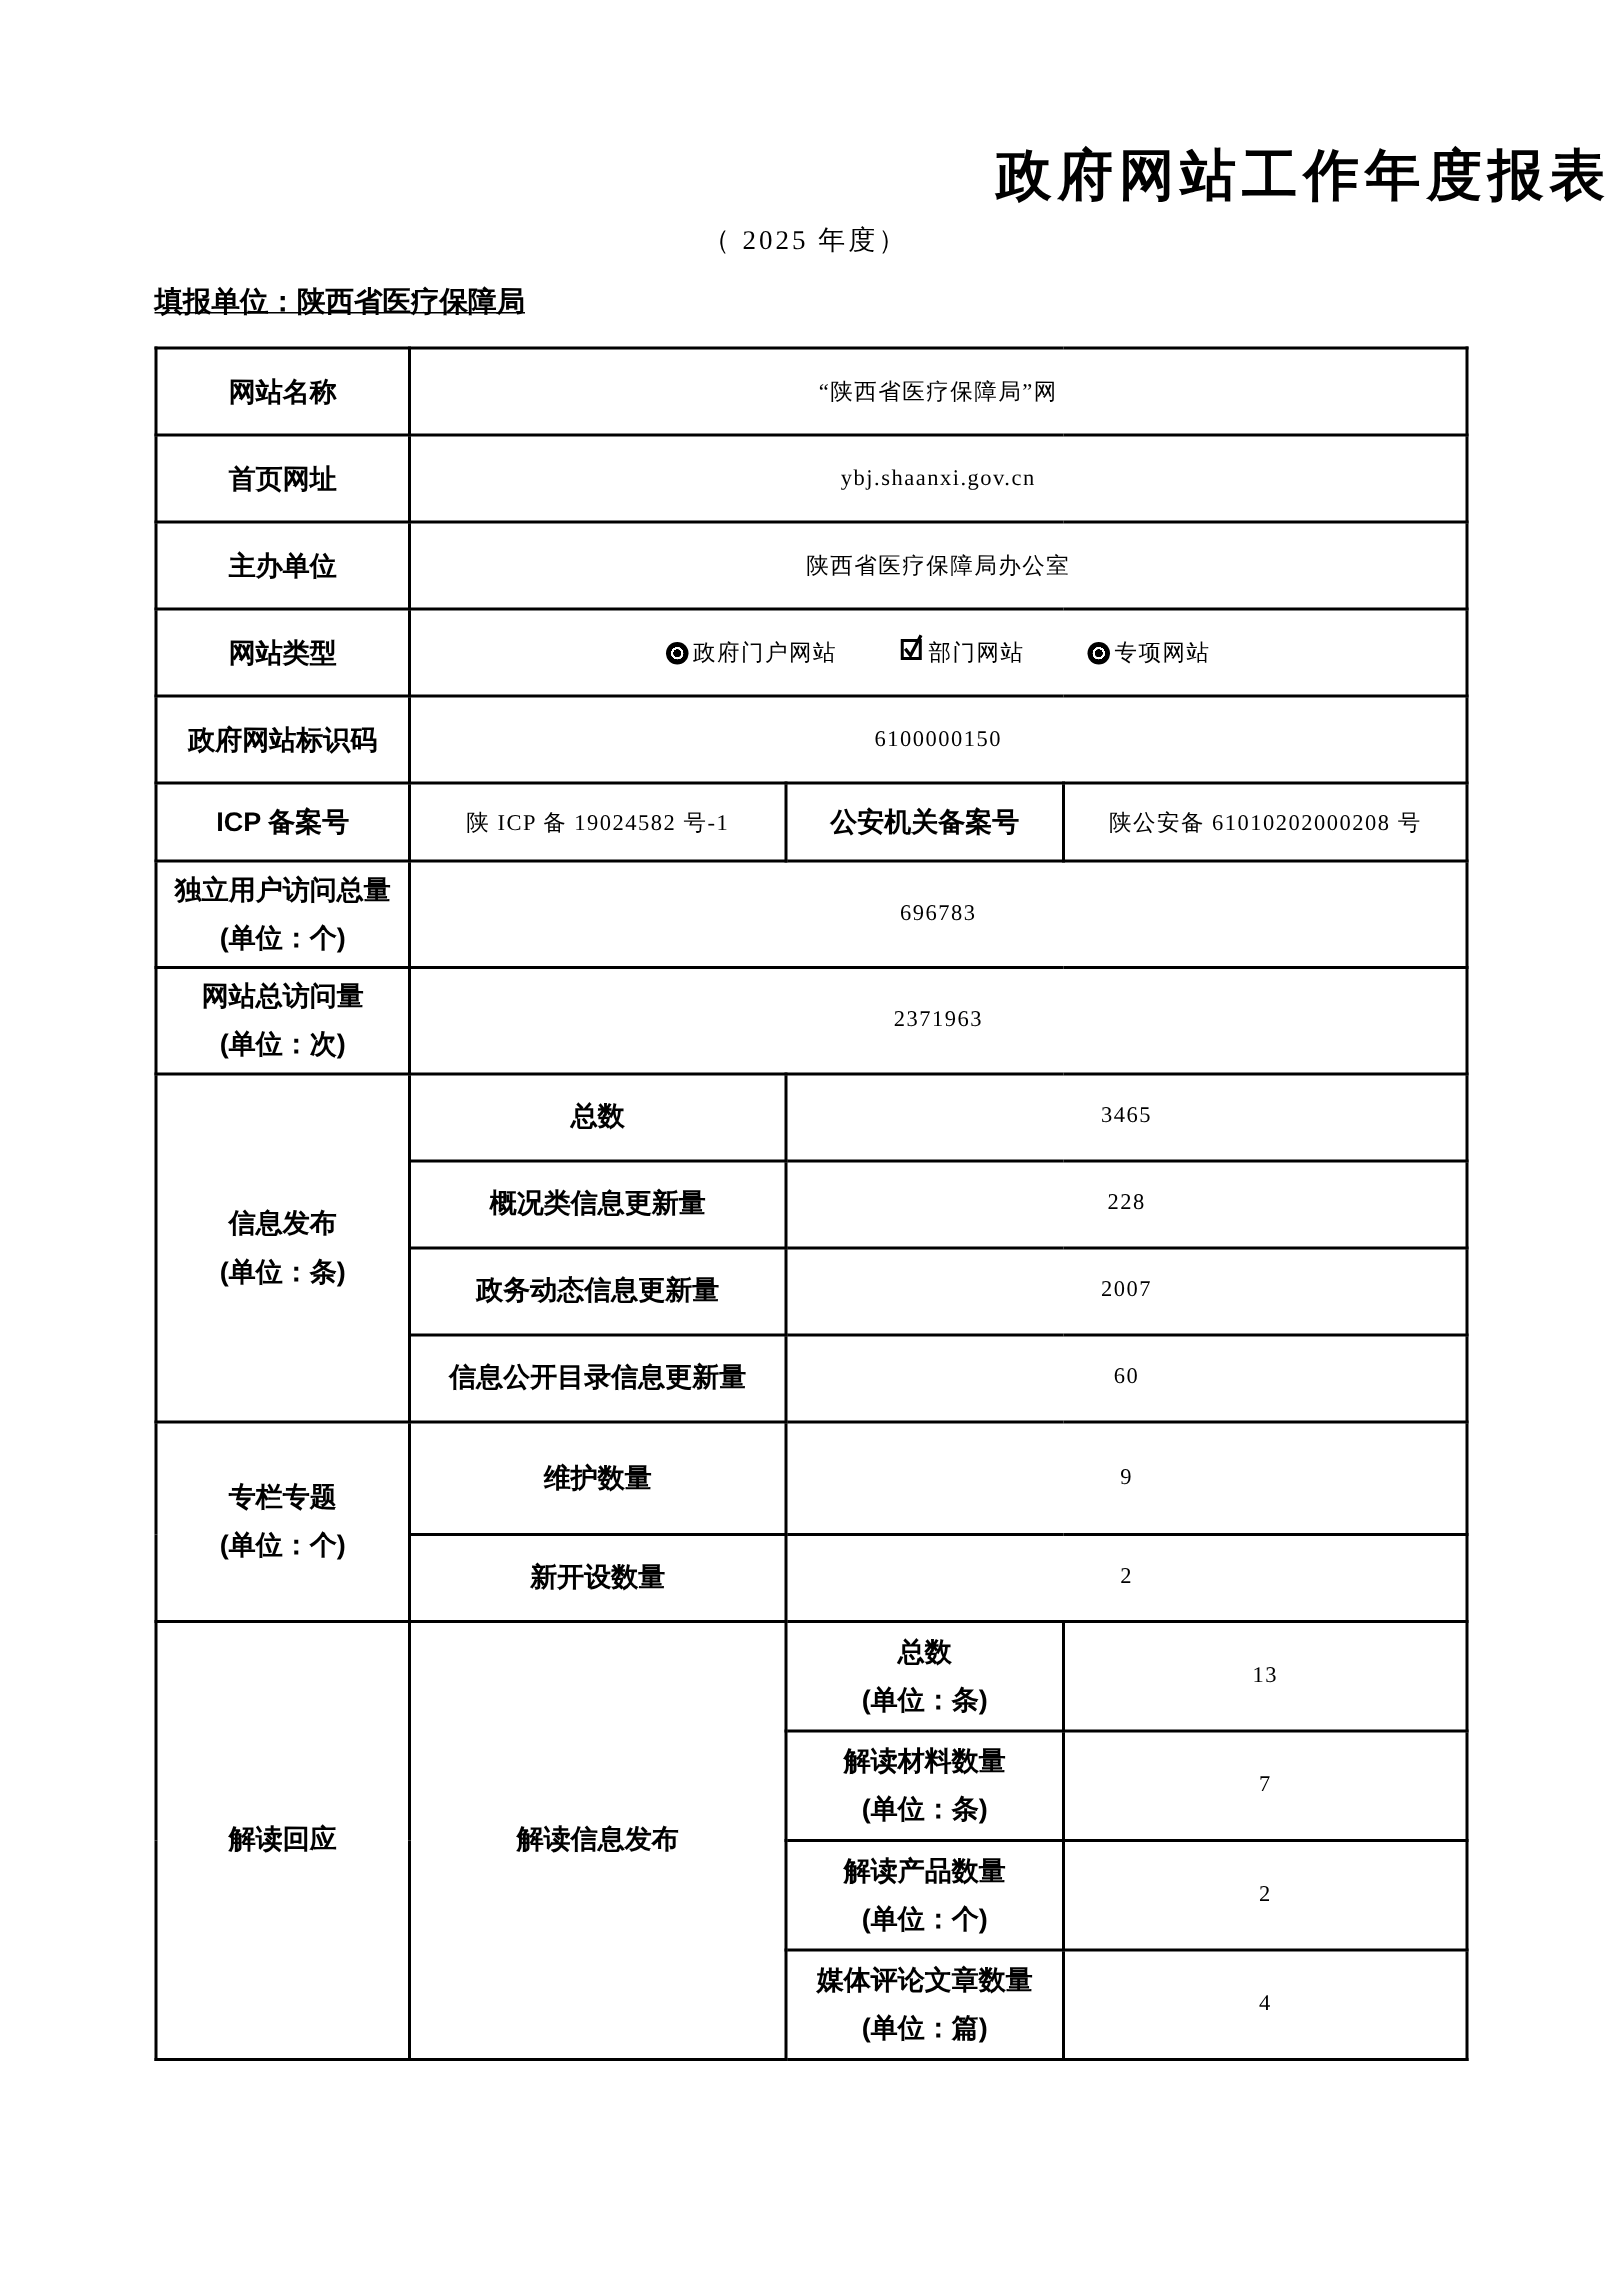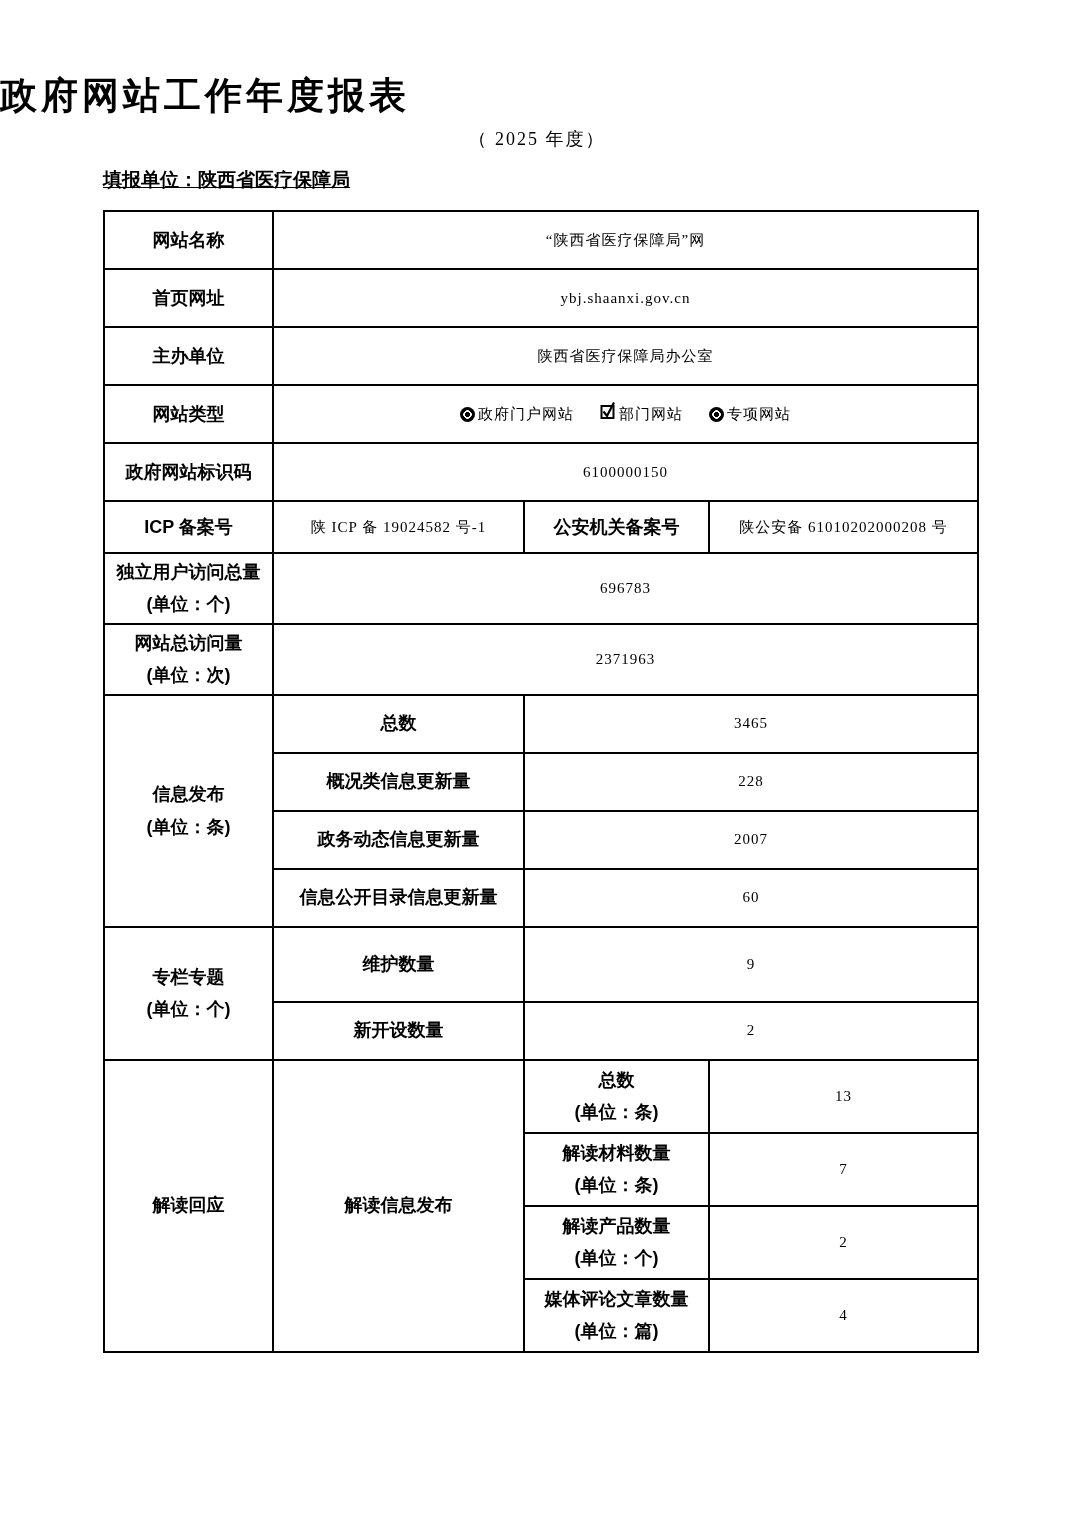--- a/index.html
+++ b/index.html
@@ -6,22 +6,22 @@
   .page {
     position: relative;
     width: 1074px;
     height: 1520px;
     background: #ffffff;
     color: #000;
     font-family: "Liberation Sans", sans-serif;
     overflow: hidden;
   }
   .title {
-    padding-top: 71px;
-    text-align: left;
+    padding-top: 92px;
+    text-align: right;
     font-family: "Liberation Serif", "DejaVu Serif", serif;
     font-weight: 700;
     font-size: 37px;
     letter-spacing: 4px;
   }
   .subtitle {
     margin-top: 6px;
     text-align: center;
     font-family: "Liberation Serif", "DejaVu Serif", serif;
     font-size: 18px;
@@ -55,21 +55,21 @@
   }
   tr.r58 { height: 58px; }
   tr.r64 { height: 52px; }
   tr.r65 { height: 65px; }
   tr.r59 { height: 75px; }
   tr.r73 { height: 73px; }
   .opts {
     display: flex;
     justify-content: center;
     align-items: center;
-    gap: 26px;
+    gap: 42px;
   }
   .opt { display: inline-flex; align-items: center; gap: 3px; cursor: default; }
   .radio-dot {
     display: inline-block;
     width: 15px; height: 15px;
     border-radius: 50%;
     background: radial-gradient(circle, #000 0 2.6px, #fff 2.7px 4.1px, #000 4.2px 7.5px);
     flex: 0 0 auto;
   }
   .checkbox {

